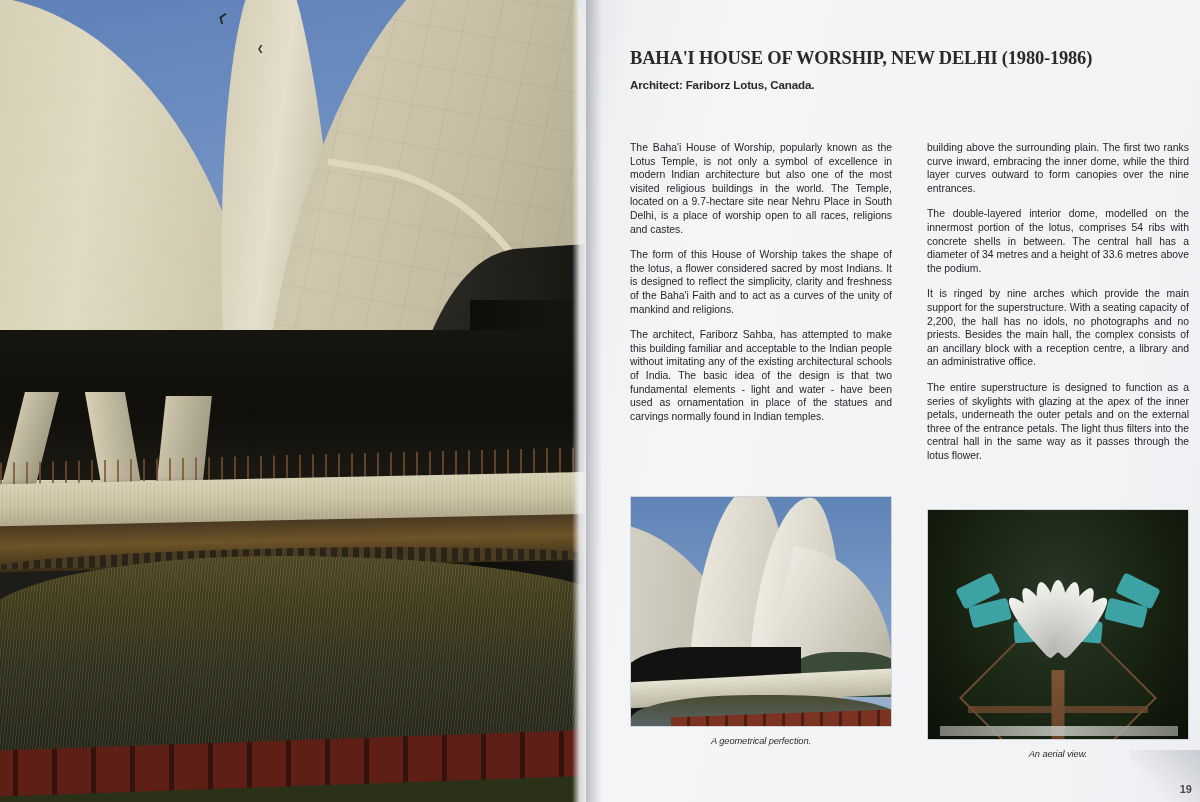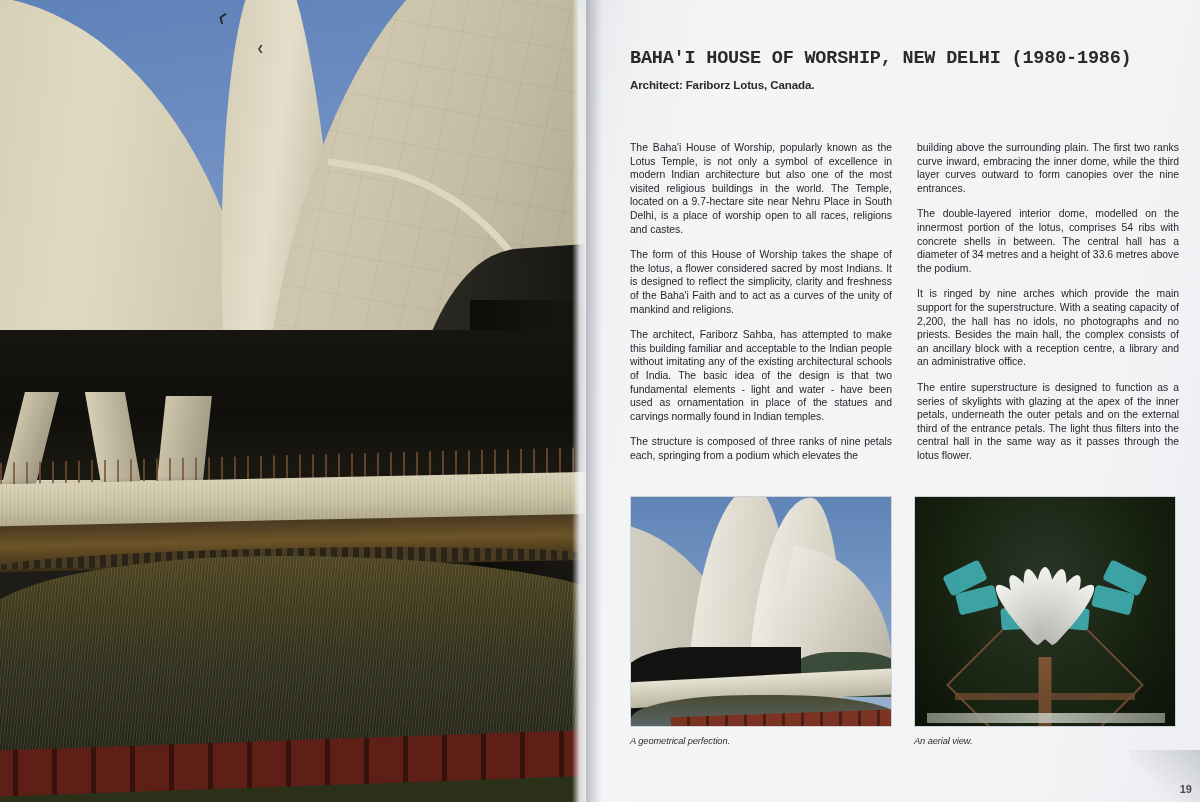--- a/index.html
+++ b/index.html
@@ -136,39 +136,39 @@
   }
   .gutter-shade{
     position:absolute;left:0;top:0;width:16px;height:802px;
     background:linear-gradient(90deg,rgba(120,125,135,.45),rgba(255,255,255,0));
   }
   .content{position:absolute;left:44px;top:0;width:546px;height:802px;}
 
   h1.title{
     margin:0;position:absolute;top:48px;left:0;width:546px;
     font-size:18.5px;font-weight:bold;letter-spacing:-.2px;
-    color:#2a2a2c;font-family:Liberation Mono, monospace;
+    color:#2a2a2c;font-family:Liberation Serif, serif;
     white-space:nowrap;
   }
   .subtitle{
     position:absolute;top:78px;left:0;width:546px;
     font-size:11.6px;font-weight:bold;color:#2a2a2c;letter-spacing:-.15px;
   }
 
   .columns{position:absolute;top:133px;left:0;width:546px;}
   .col-text{
     position:absolute;top:0;width:262px;
     font-size:10.4px;line-height:13.6px;color:#26262a;
     text-align:justify;
   }
   .col-left{left:0;}
-  .col-right{left:287px;}
+  .col-right{left:297px;}
   .col-text p{margin:8px 0 12px 0;}
 
-  .figures{position:absolute;top:496px;left:0;width:546px;height:270px;}
+  .figures{position:absolute;top:496px;left:0;width:546px;height:270px;text-align:center;}
   .fig{position:absolute;top:0;width:262px;}
   .fig.f1{left:0;}
   .fig.f2{left:284px;}
   .fig .frame{
     width:262px;height:231px;overflow:hidden;position:relative;
     background:#111;border:1px solid #cfd2d6;box-sizing:border-box;
   }
   .fig .cap{
     margin-top:9px;font-size:9.3px;font-style:italic;color:#2c2c2e;letter-spacing:-.1px;
   }
@@ -245,27 +245,26 @@
     <div class="content">
 
       <h1 class="title">BAHA'I HOUSE OF WORSHIP, NEW DELHI (1980-1986)</h1>
       <div class="subtitle">Architect: Fariborz Lotus, Canada.</div>
 
       <div class="columns">
         <div class="col-text col-left">
           <p>The Baha'i House of Worship, popularly known as the Lotus Temple, is not only a symbol of excellence in modern Indian architecture but also one of the most visited religious buildings in the world. The Temple, located on a 9.7-hectare site near Nehru Place in South Delhi, is a place of worship open to all races, religions and castes.</p>
           <p>The form of this House of Worship takes the shape of the lotus, a flower considered sacred by most Indians. It is designed to reflect the simplicity, clarity and freshness of the Baha'i Faith and to act as a curves of the unity of mankind and religions.</p>
           <p>The architect, Fariborz Sahba, has attempted to make this building familiar and acceptable to the Indian people without imitating any of the existing architectural schools of India. The basic idea of the design is that two fundamental elements - light and water - have been used as ornamentation in place of the statues and carvings normally found in Indian temples.</p>
-          <p>The structure is composed of three ranks of nine petals each, springing from a podium which elevates the</p>
         </div>
         <div class="col-text col-right">
           <p>building above the surrounding plain. The first two ranks curve inward, embracing the inner dome, while the third layer curves outward to form canopies over the nine entrances.</p>
           <p>The double-layered interior dome, modelled on the innermost portion of the lotus, comprises 54 ribs with concrete shells in between. The central hall has a diameter of 34 metres and a height of 33.6 metres above the podium.</p>
           <p>It is ringed by nine arches which provide the main support for the superstructure. With a seating capacity of 2,200, the hall has no idols, no photographs and no priests. Besides the main hall, the complex consists of an ancillary block with a reception centre, a library and an administrative office.</p>
-          <p>The entire superstructure is designed to function as a series of skylights with glazing at the apex of the inner petals, underneath the outer petals and on the external third of the entrance petals. The light thus filters into the central hall in the same way as it passes through the lotus flower.</p>
+          <p>The entire superstructure is designed to function as a series of skylights with glazing at the apex of the inner petals, underneath the outer petals and on the external three of the entrance petals. The light thus filters into the central hall in the same way as it passes through the lotus flower.</p>
         </div>
       </div>
 
       <div class="figures">
 
         <figure class="fig f1" style="margin:0;">
           <div class="frame">
             <div class="f1sky"></div>
             <div class="f1p f1p-a"></div>
             <div class="f1p f1p-b"></div>
@@ -273,21 +272,21 @@
             <div class="f1p f1p-d"></div>
             <div class="f1trees"></div>
             <div class="f1dark"></div>
             <div class="f1wall"></div>
             <div class="f1water"></div>
             <div class="f1bricks"></div>
           </div>
           <figcaption class="cap">A geometrical perfection.</figcaption>
         </figure>
 
-        <figure class="fig f2" style="margin:0;">
+        <figure class="fig f2" style="margin:13px;">
           <div class="frame">
             <div class="f2bg"></div>
             <div class="f2plaza"></div>
 
             <div class="f2pool" style="left:42px;top:92px;transform:rotate(-14deg);"></div>
             <div class="f2pool" style="left:86px;top:110px;transform:rotate(-4deg);"></div>
             <div class="f2pool" style="left:134px;top:110px;transform:rotate(5deg);"></div>
             <div class="f2pool" style="left:178px;top:92px;transform:rotate(14deg);"></div>
             <div class="f2pool" style="left:30px;top:70px;transform:rotate(-26deg);"></div>
             <div class="f2pool" style="left:190px;top:70px;transform:rotate(26deg);"></div>

